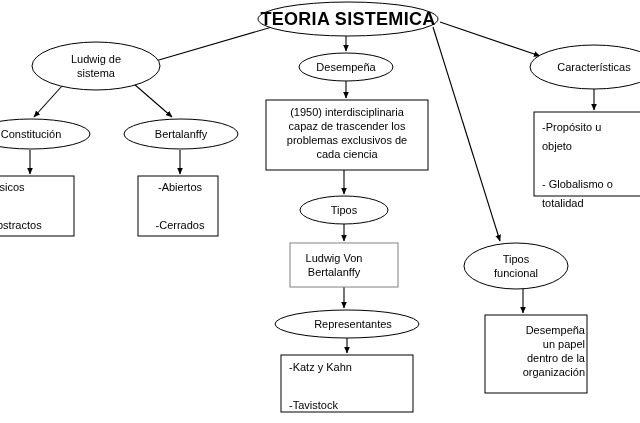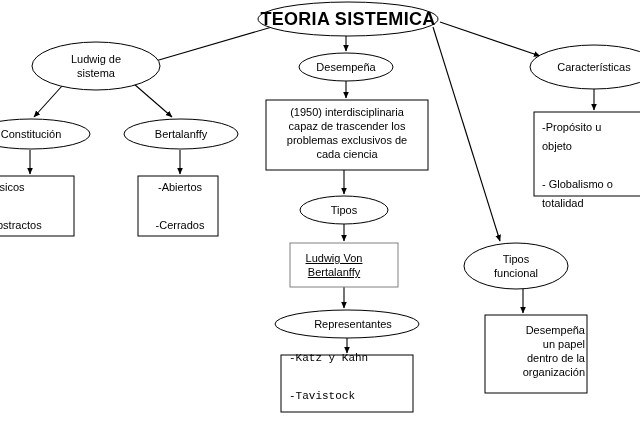--- a/index.html
+++ b/index.html
@@ -124,24 +124,24 @@
 -Abstractos</div>
       <div class="node-text left boxed-lines" style="top: 177.5px; left: 146px; width: 68px; text-align: center;">-Abiertos
 
 -Cerrados</div>
       <div class="node-text centered" style="top: 60px; left: 299px; width: 94px;">Desempeña</div>
       <div class="node-text centered" style="top: 105px; left: 268px; width: 158px; text-align: center;">(1950) interdisciplinaria
 capaz de trascender los
 problemas exclusivos de
 cada ciencia</div>
       <div class="node-text centered" style="top: 203px; left: 300px; width: 88px;">Tipos</div>
-      <div class="node-text centered" style="top: 251px; left: 290px; width: 88px; text-decoration: underline;">Ludwig Von
+      <div class="node-text centered" style="top: 251px; left: 290px; width: 88px;">Ludwig Von
 Bertalanffy</div>
       <div class="node-text centered" style="top: 317px; left: 281px; width: 144px;">Representantes</div>
-      <div class="node-text left boxed-lines" style="top: 349px; left: 289px; width: 120px; font-family: Liberation Mono, monospace;">-Katz y Kahn
+      <div class="node-text left boxed-lines" style="top: 358px; left: 289px; width: 120px;">-Katz y Kahn
 
 -Tavistock</div>
       <div class="node-text centered" style="top: 60px; left: 530px; width: 128px;">Características</div>
       <div class="node-text left boxed-lines" style="top: 118px; left: 542px; width: 108px;">-Propósito u
 objeto
 
 - Globalismo o
 totalidad</div>
       <div class="node-text centered" style="top: 252px; left: 464px; width: 104px;">Tipos
 funcional</div>

